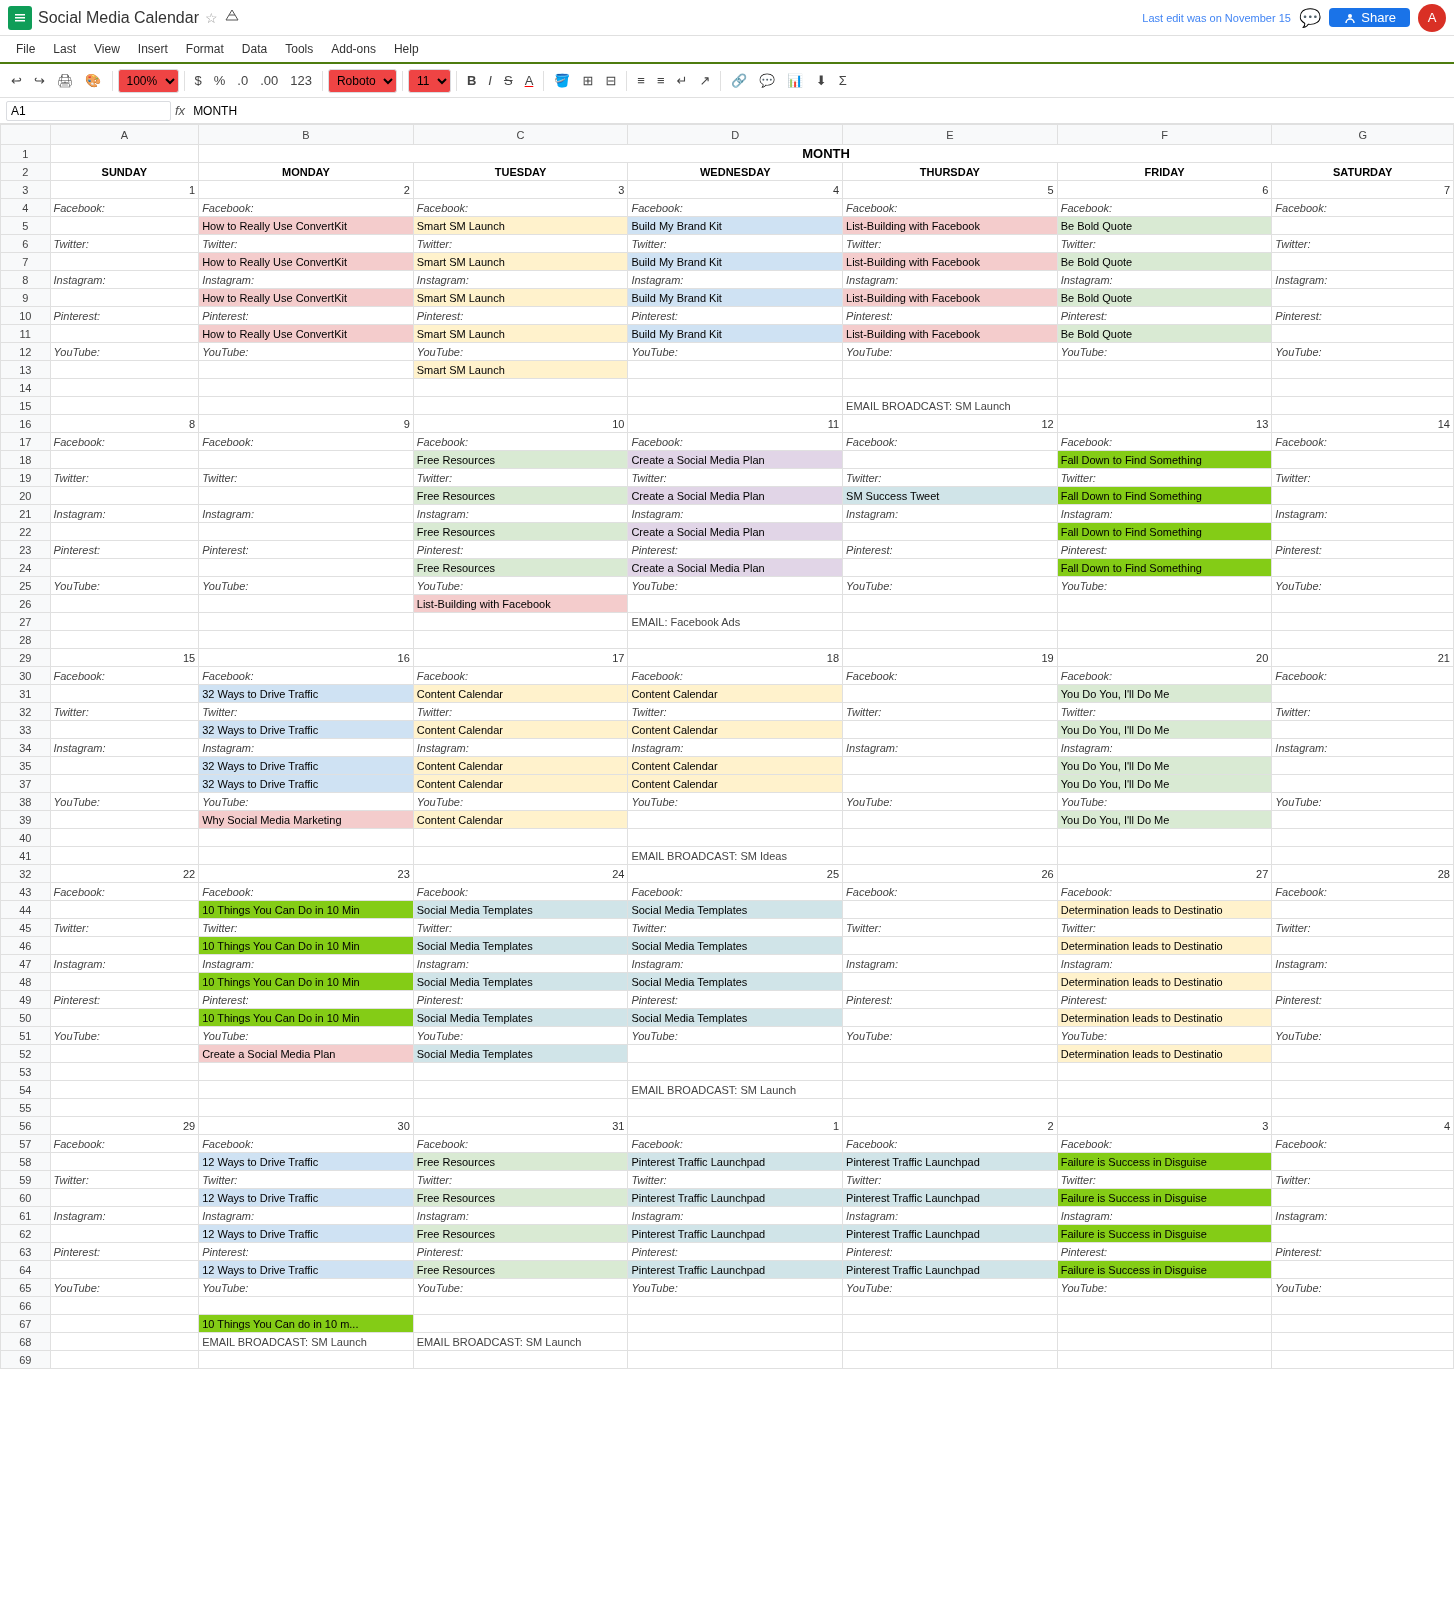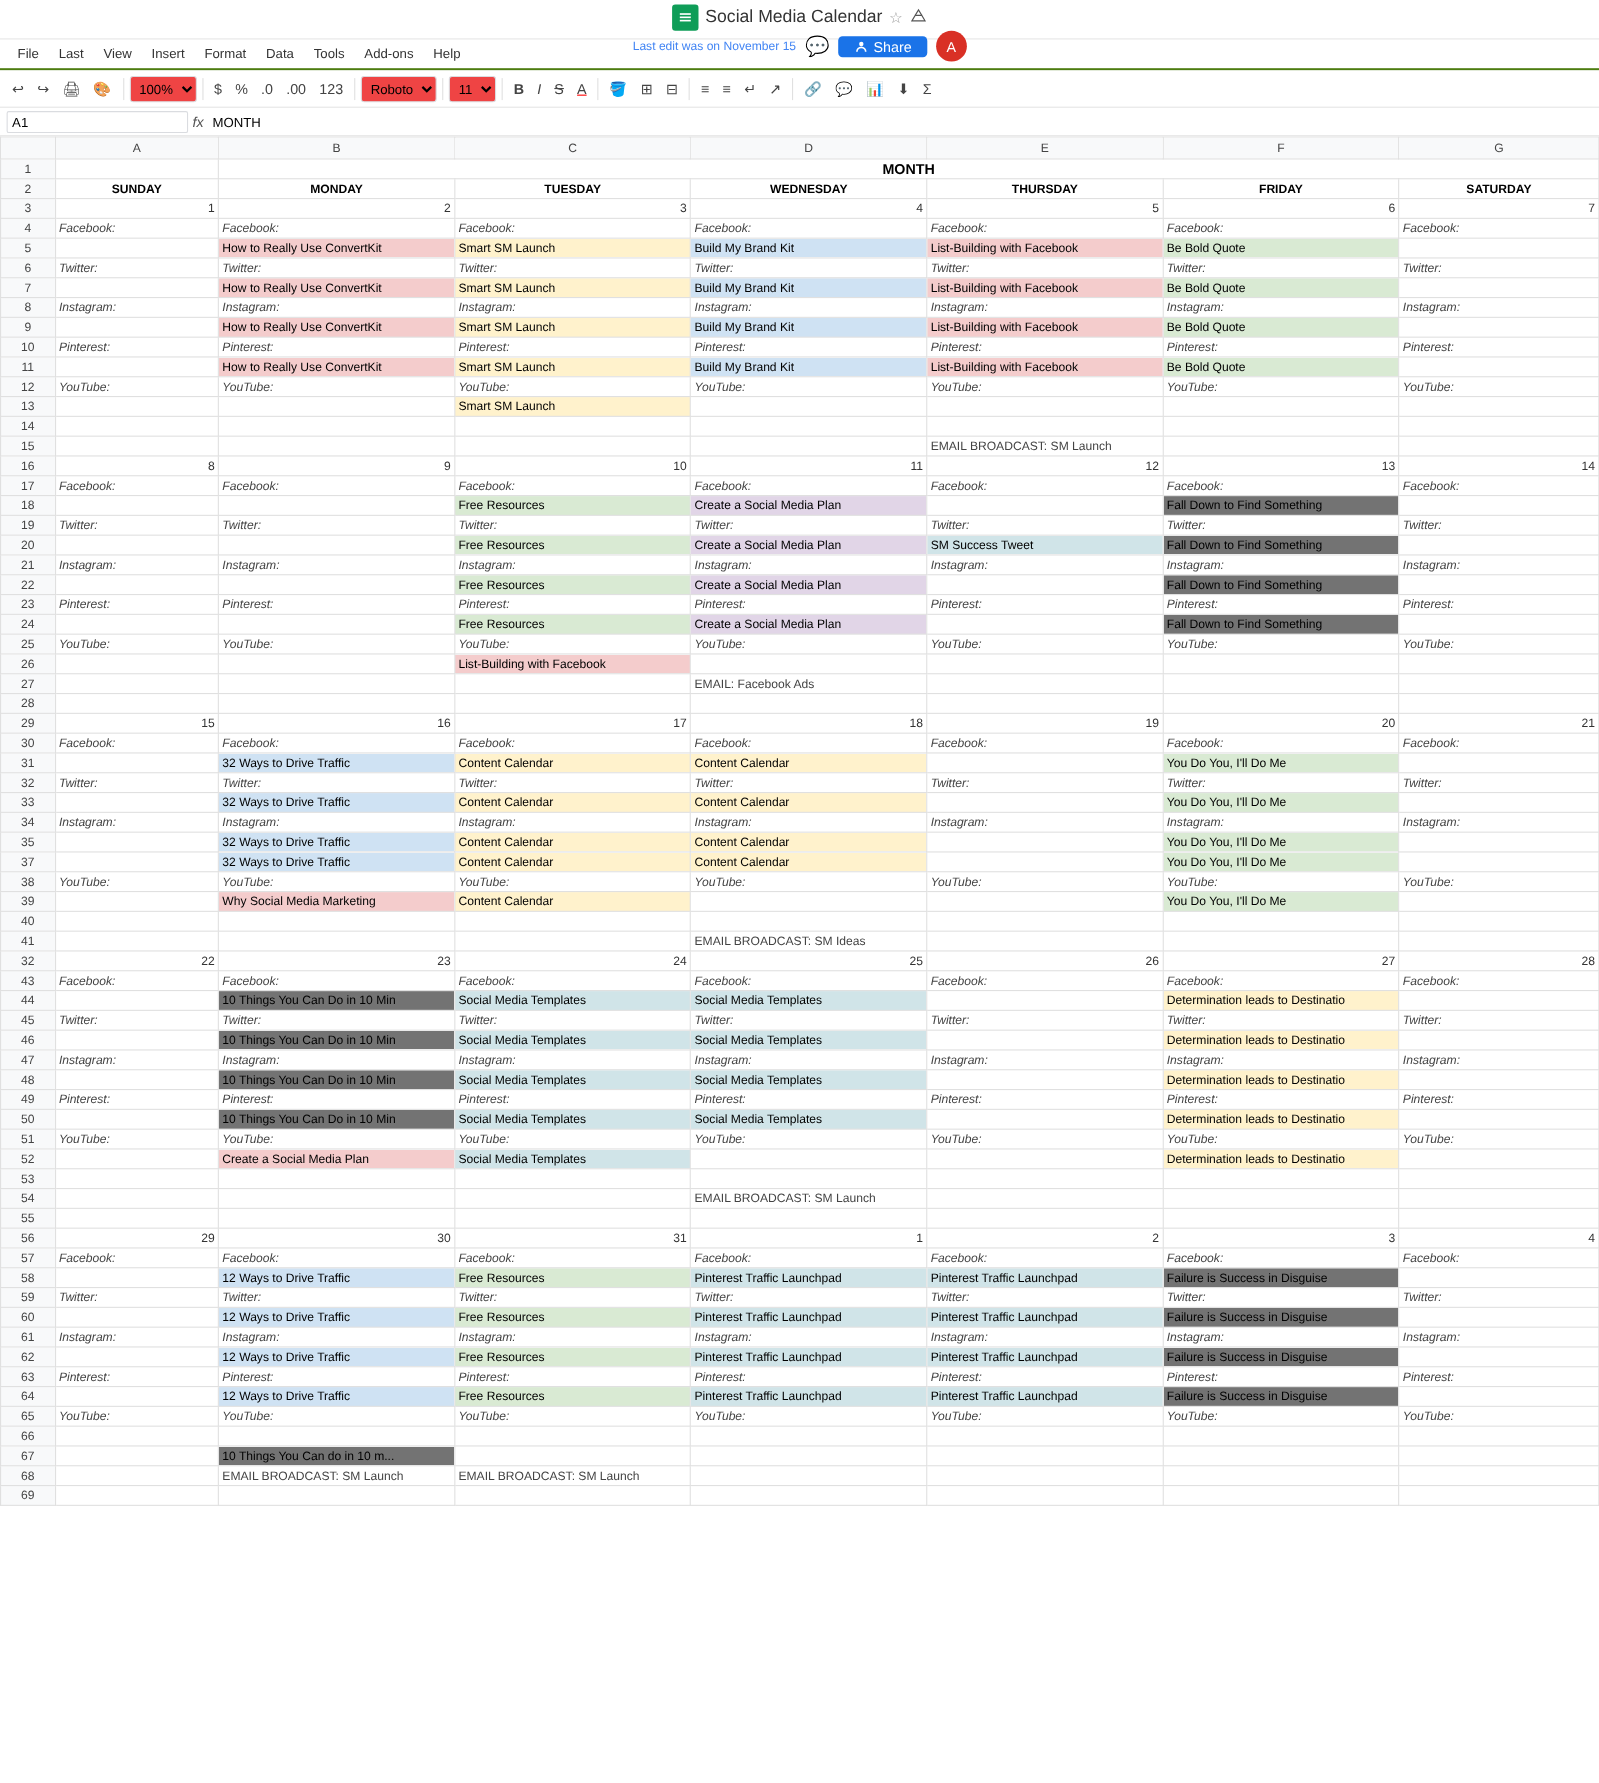--- a/index.html
+++ b/index.html
@@ -1,19 +1,19 @@
 <!DOCTYPE html>
 <html><head>
   <meta charset="utf-8">
   <style>
     * { box-sizing: border-box; margin: 0; padding: 0; }
     body { font-family: Arial, sans-serif; font-size: 11px; background: #fff; overflow-x: auto; }
 
     
-    #top-bar { display: flex; align-items: center; justify-content: space-between; padding: 4px 8px; background: #fff; border-bottom: 1px solid #e0e0e0; height: 36px; flex-direction: column; }
+    #top-bar { display: flex; align-items: center; justify-content: space-between; padding: 4px 8px; background: #fff; border-bottom: 1px solid #e0e0e0; height: 36px; }
     #top-bar-left { display: flex; align-items: center; gap: 6px; }
     .sheets-icon { width: 24px; height: 24px; background: #0f9d58; border-radius: 3px; display: flex; align-items: center; justify-content: center; color: white; font-weight: bold; font-size: 14px; }
     .doc-title { font-size: 16px; color: #333; font-weight: 500; }
     .star-icon { color: #999; font-size: 14px; cursor: pointer; }
     .drive-icon { color: #999; font-size: 14px; cursor: pointer; }
     #top-bar-right { display: flex; align-items: center; gap: 8px; }
     .last-edit { font-size: 11px; color: #4285f4; cursor: pointer; }
     .share-btn { background: #1a73e8; color: white; border: none; border-radius: 4px; padding: 2px 14px; font-size: 13px; cursor: pointer; display: flex; align-items: center; gap: 4px; }
     .avatar { width: 28px; height: 28px; border-radius: 50%; background: #d93025; color: white; display: flex; align-items: center; justify-content: center; font-size: 13px; }
     .chat-icon { color: #555; font-size: 18px; cursor: pointer; }
@@ -47,21 +47,21 @@
     
     td { border: 1px solid #e0e0e0; font-size: 11px; padding: 1px 3px; white-space: nowrap; overflow: hidden; text-overflow: ellipsis; height: 18px; vertical-align: middle; }
     
     .cell-month { text-align: center; font-weight: bold; font-size: 13px; background: #fff; }
     .cell-day-header { text-align: center; font-weight: bold; background: #fff; font-size: 11px; }
     .cell-date { text-align: right; font-size: 11px; color: #333; }
     .cell-label { font-style: italic; color: #444; font-size: 11px; }
     
     
     .bg-red { background-color: #f4cccc; }
-    .bg-orange { background-color: #737373; margin-top: 16px; }
+    .bg-orange { background-color: #84cc16; margin-top: 16px; }
     .bg-yellow { background-color: #fff2cc; }
     .bg-green { background-color: #d9ead3; }
     .bg-blue { background-color: #cfe2f3; }
     .bg-purple { background-color: #e1d5e7; }
     .bg-teal { background-color: #d0e4e8; }
   </style>
 </head>
 <body>
 
 <div id="top-bar">

